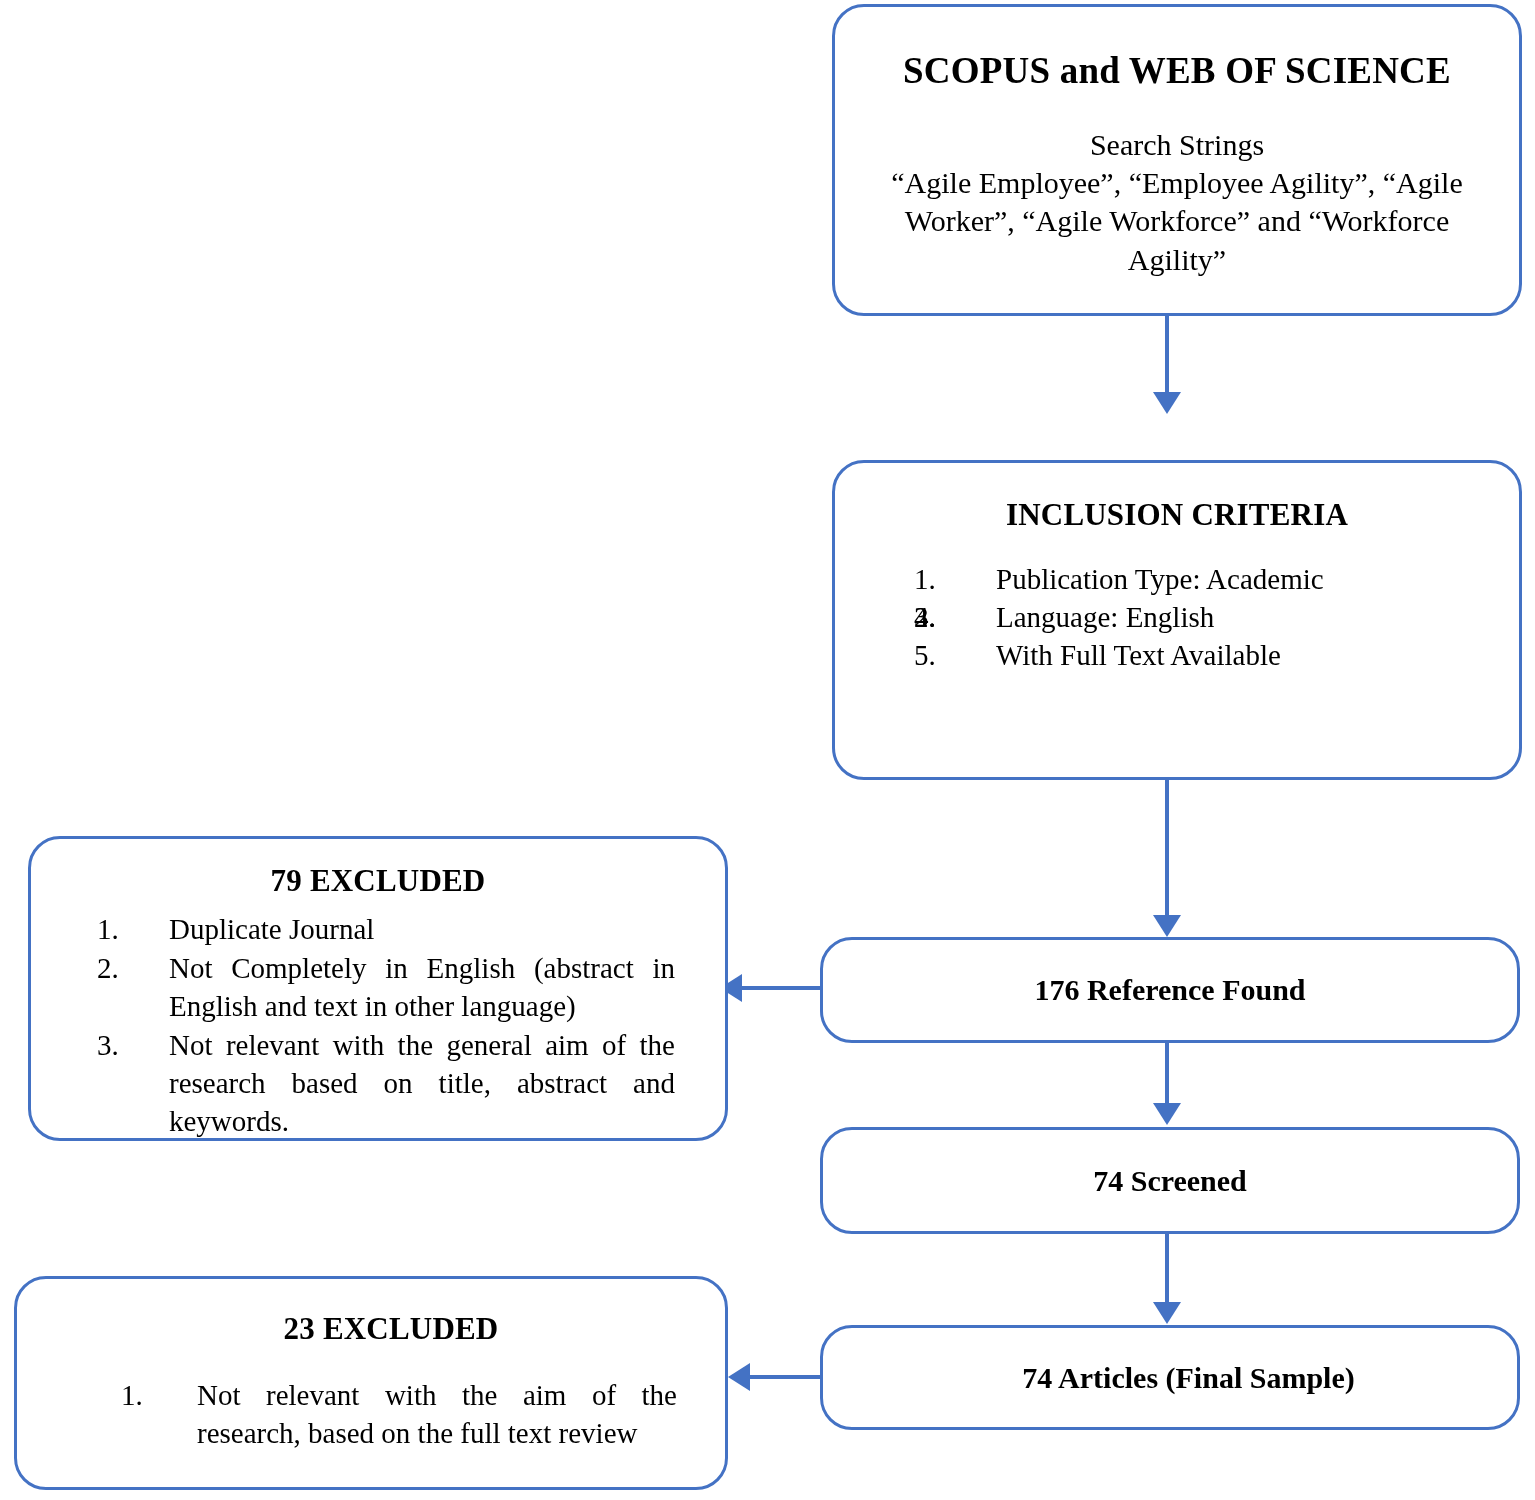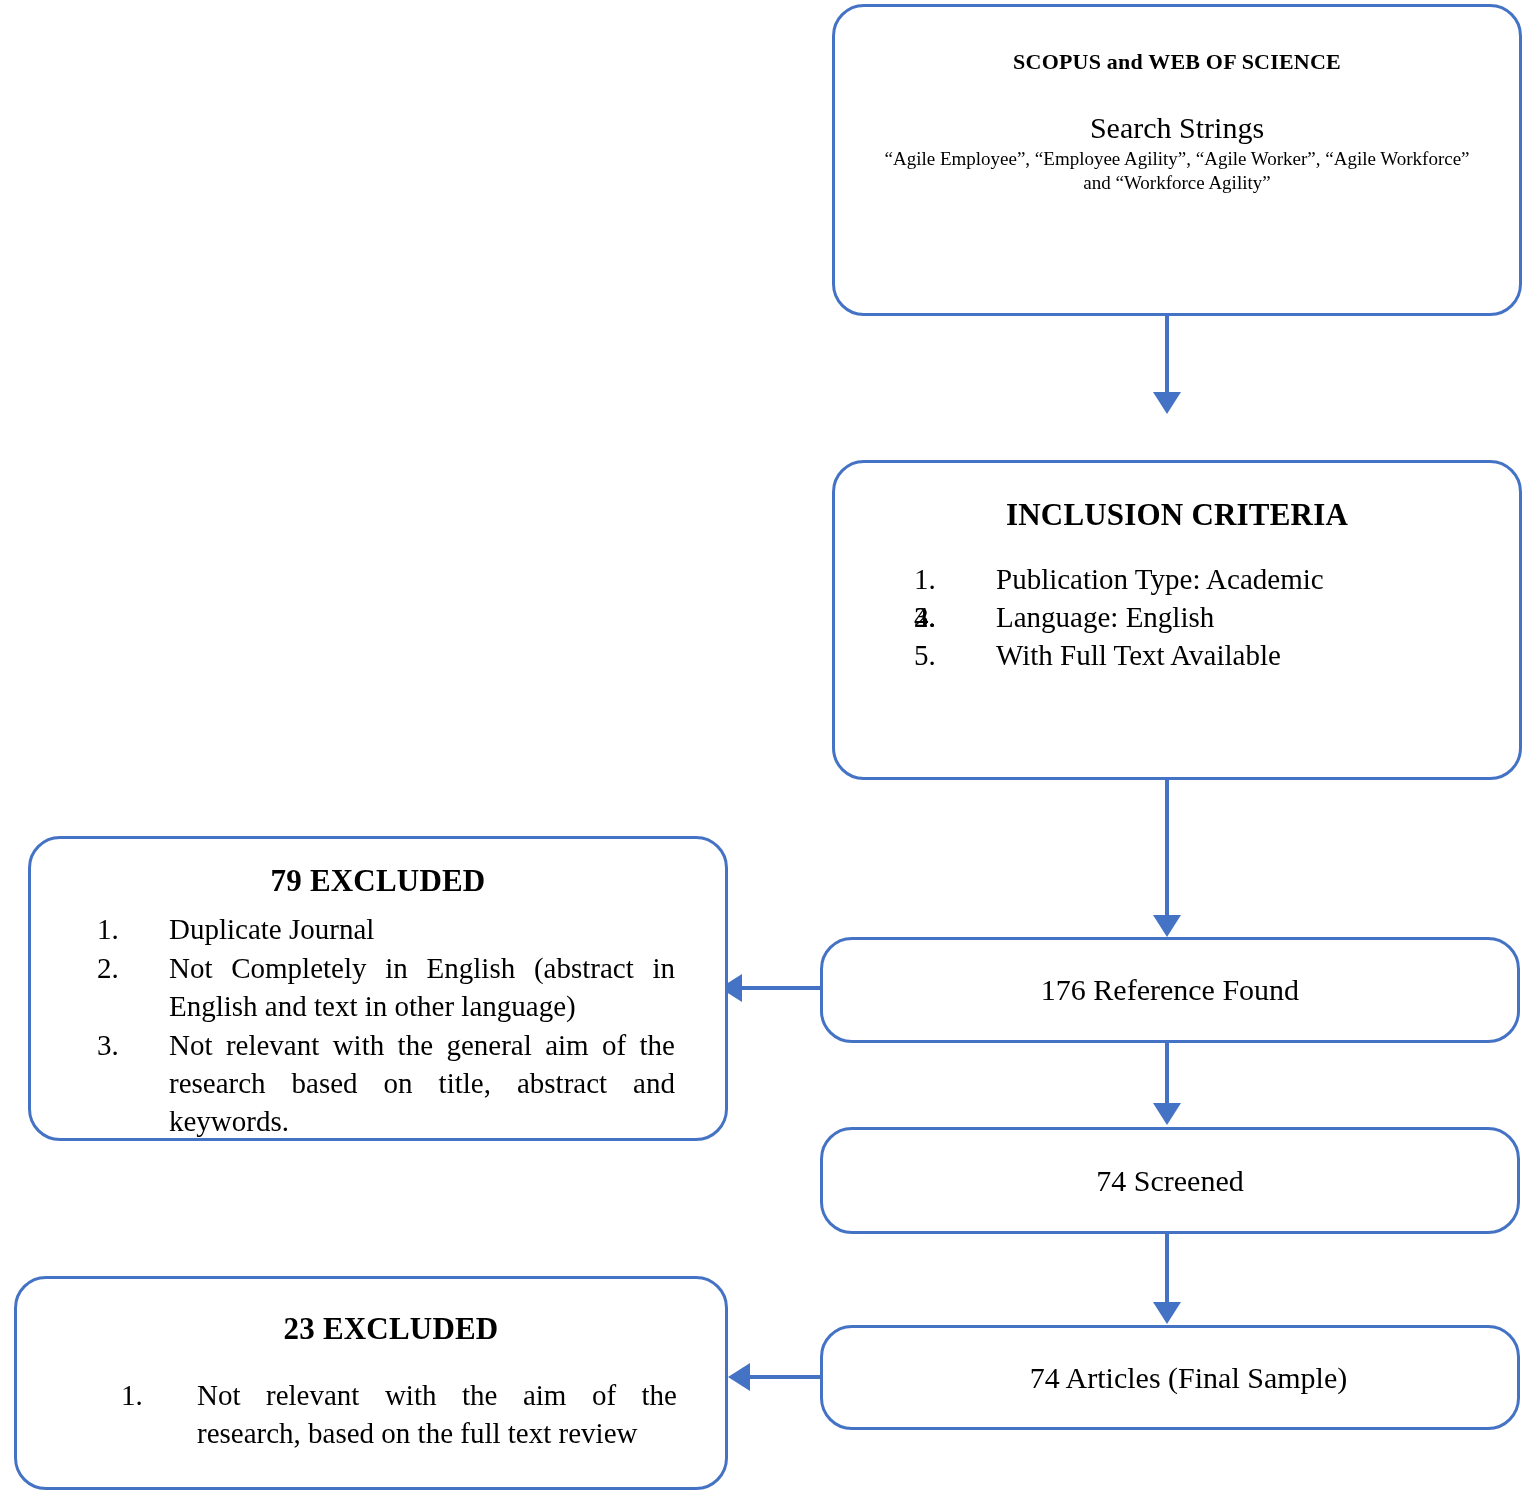--- a/index.html
+++ b/index.html
@@ -34,30 +34,30 @@
     letter-spacing: 0.2px;
   }
   
   #node-source {
     left: 832px;
     top: 4px;
     width: 690px;
     height: 312px;
   }
   #node-source .node-title {
-    font-size: 22px;
+    font-size: 37px;
     margin-top: 42px;
   }
   #node-source .strings-label {
     font-size: 30px;
     text-align: center;
     margin-top: 36px;
   }
   #node-source .strings-value {
-    font-size: 19px;
+    font-size: 30px;
     text-align: center;
     line-height: 1.28;
     margin-top: 2px;
     padding: 0 14px;
   }
   
   #node-inclusion {
     left: 832px;
     top: 415px;
     width: 690px;
@@ -133,21 +133,21 @@
     padding-left: 76px;
   }
   
   .node-simple {
     display: flex;
     align-items: center;
     justify-content: center;
   }
   .node-simple .label {
     font-size: 30px;
-    font-weight: normal;
+    font-weight: bold;
     text-align: right;
   }
   #node-found {
     left: 820px;
     top: 937px;
     width: 700px;
     height: 106px;
   }
   #node-screened {
     left: 820px;

